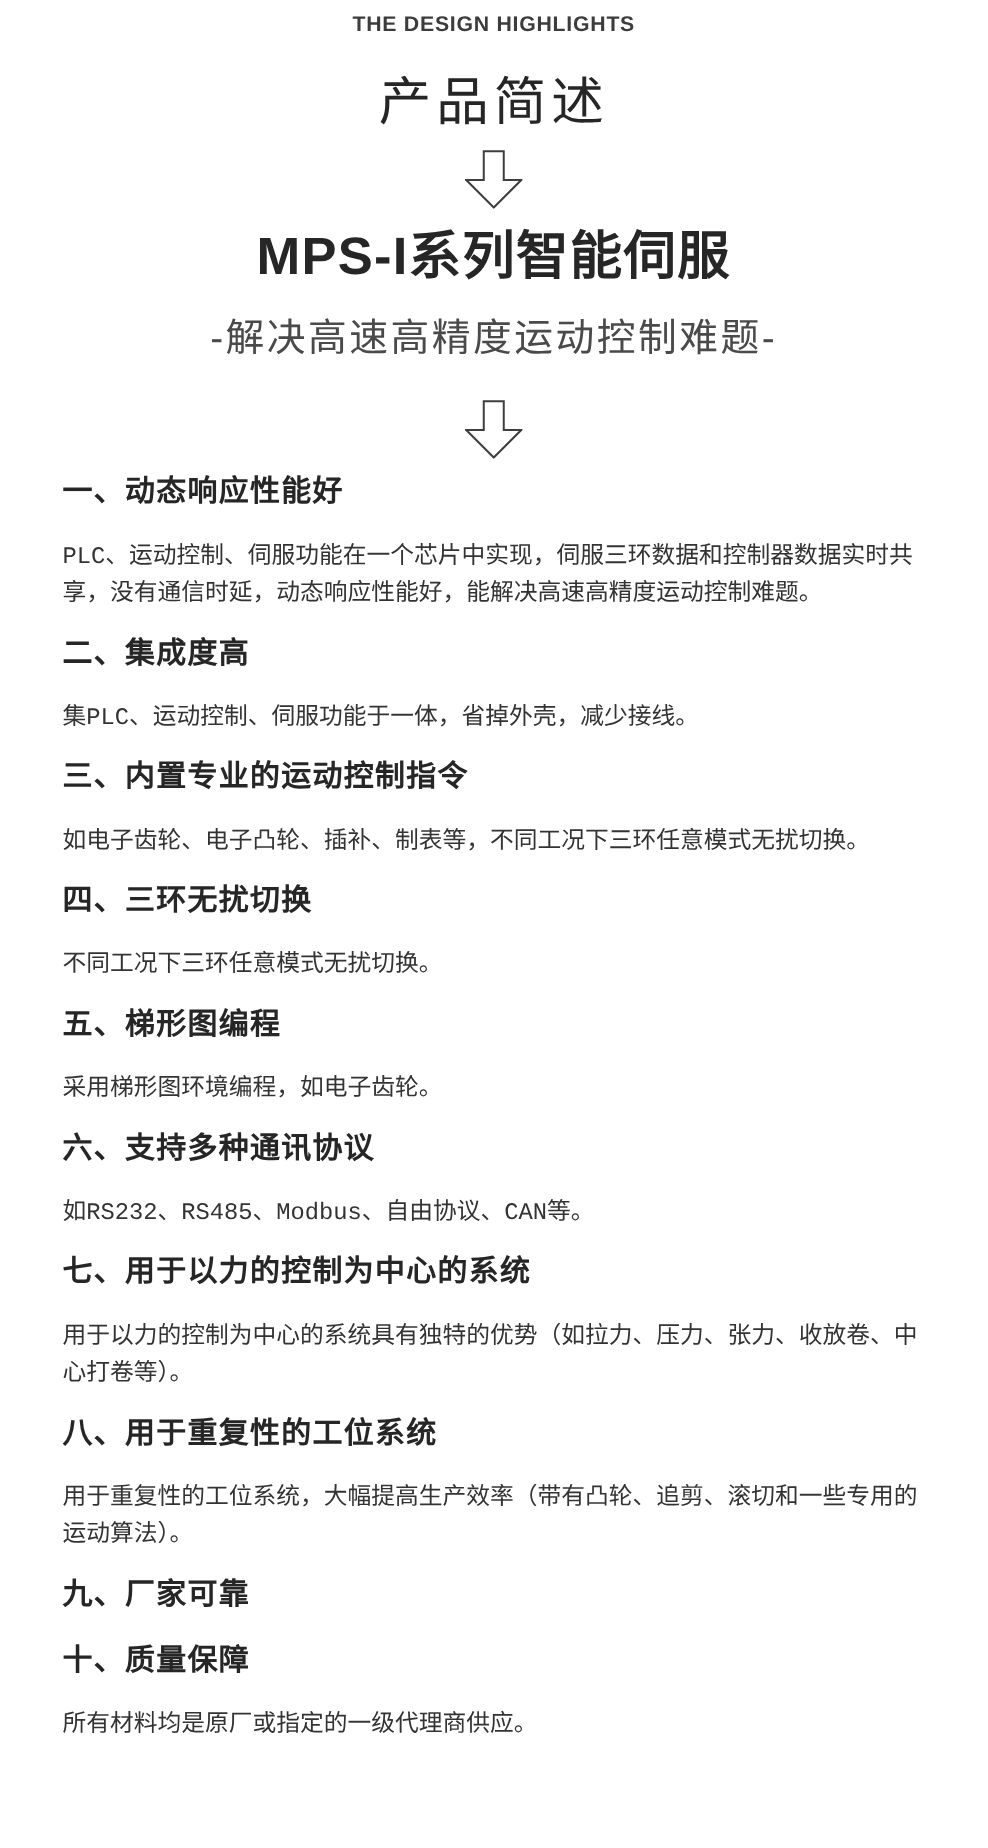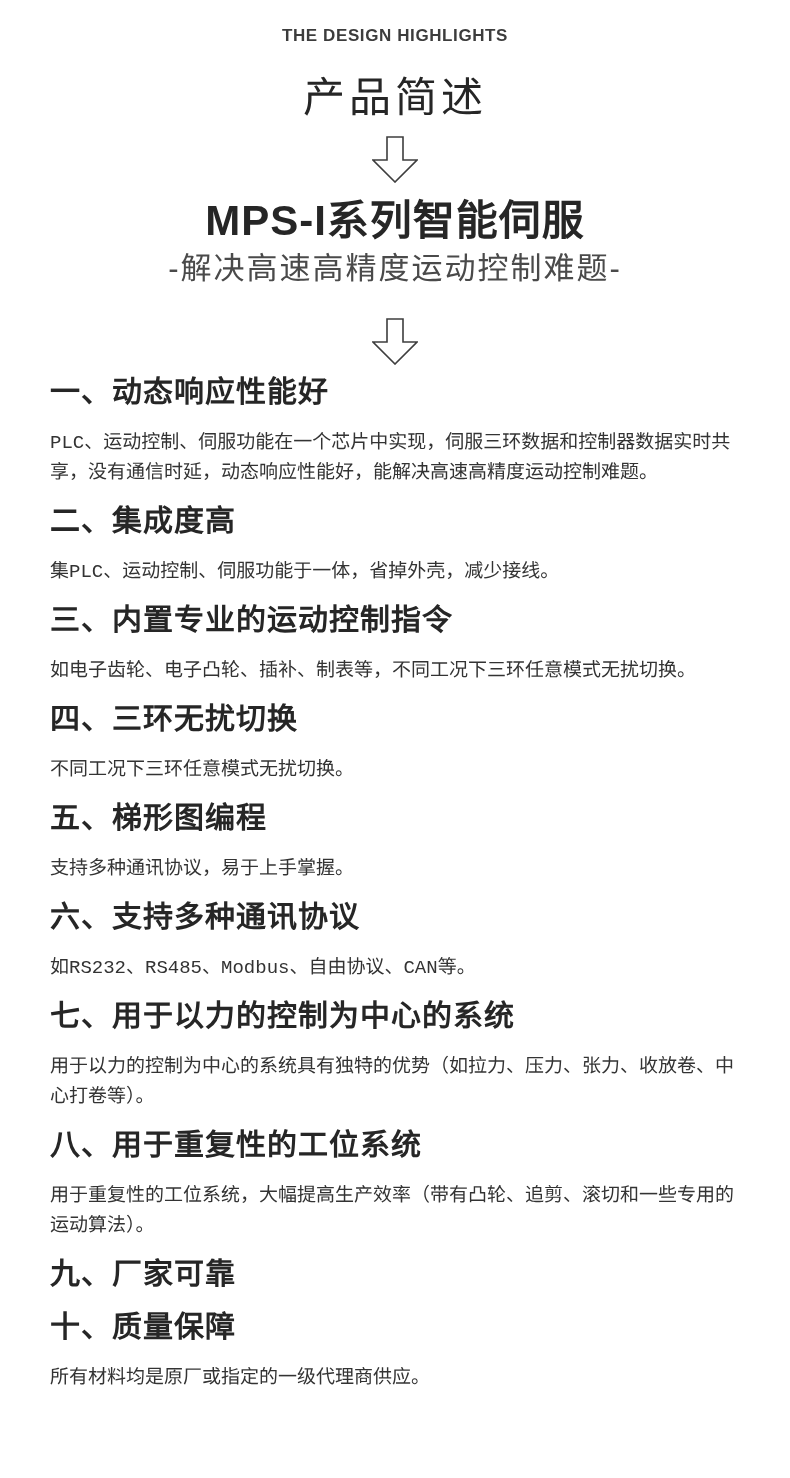--- a/index.html
+++ b/index.html
@@ -19,21 +19,21 @@
   .page {
     width: 790px;
     height: 1478px;
     background: #ffffff;
   }
   .header {
     text-align: center;
   }
   .eyebrow {
     margin: 0;
-    padding-top: 27px;
+    padding-top: 11px;
     font-size: 17px;
     line-height: 18px;
     font-weight: bold;
     letter-spacing: 0.6px;
     color: #3c3c3c;
   }
   .main-title {
     margin: 28px 0 10px 0;
     font-size: 42px;
     line-height: 50px;
@@ -53,33 +53,33 @@
   }
   .product-name {
     margin: 15px 0 0 0;
     font-size: 42px;
     line-height: 46px;
     font-weight: bold;
     color: #262626;
     letter-spacing: 1px;
   }
   .tagline {
-    margin: 6px 0 0 0;
+    margin: 24px 0 0 0;
     font-size: 31px;
     line-height: 38px;
     font-weight: 400;
     color: #4a4a4a;
     letter-spacing: 2px;
   }
   .sections {
     padding: 10px 50px 0 50px;
   }
   .feature-heading {
     margin: 0 0 20px 0;
-    font-size: 30px;
+    font-size: 24px;
     line-height: 33px;
     font-weight: bold;
     color: #262626;
     letter-spacing: 1px;
   }
   .feature-body {
     margin: 0 0 16px 0;
     font-size: 19px;
     line-height: 30px;
     font-weight: 400;
@@ -130,21 +130,21 @@
     <p class="feature-body">如电子齿轮、电子凸轮、插补、制表等，不同工况下三环任意模式无扰切换。</p>
   </section>
 
   <section class="feature">
     <h3 class="feature-heading">四、三环无扰切换</h3>
     <p class="feature-body">不同工况下三环任意模式无扰切换。</p>
   </section>
 
   <section class="feature">
     <h3 class="feature-heading">五、梯形图编程</h3>
-    <p class="feature-body">支持多种通讯协议，易于上手掌握。</p>
+    <p class="feature-body">采用梯形图环境编程，如电子齿轮。</p>
   </section>
 
   <section class="feature">
     <h3 class="feature-heading">六、支持多种通讯协议</h3>
     <p class="feature-body">如RS232、RS485、Modbus、自由协议、CAN等。</p>
   </section>
 
   <section class="feature">
     <h3 class="feature-heading">七、用于以力的控制为中心的系统</h3>
     <p class="feature-body">用于以力的控制为中心的系统具有独特的优势（如拉力、压力、张力、收放卷、中心打卷等）。</p>

